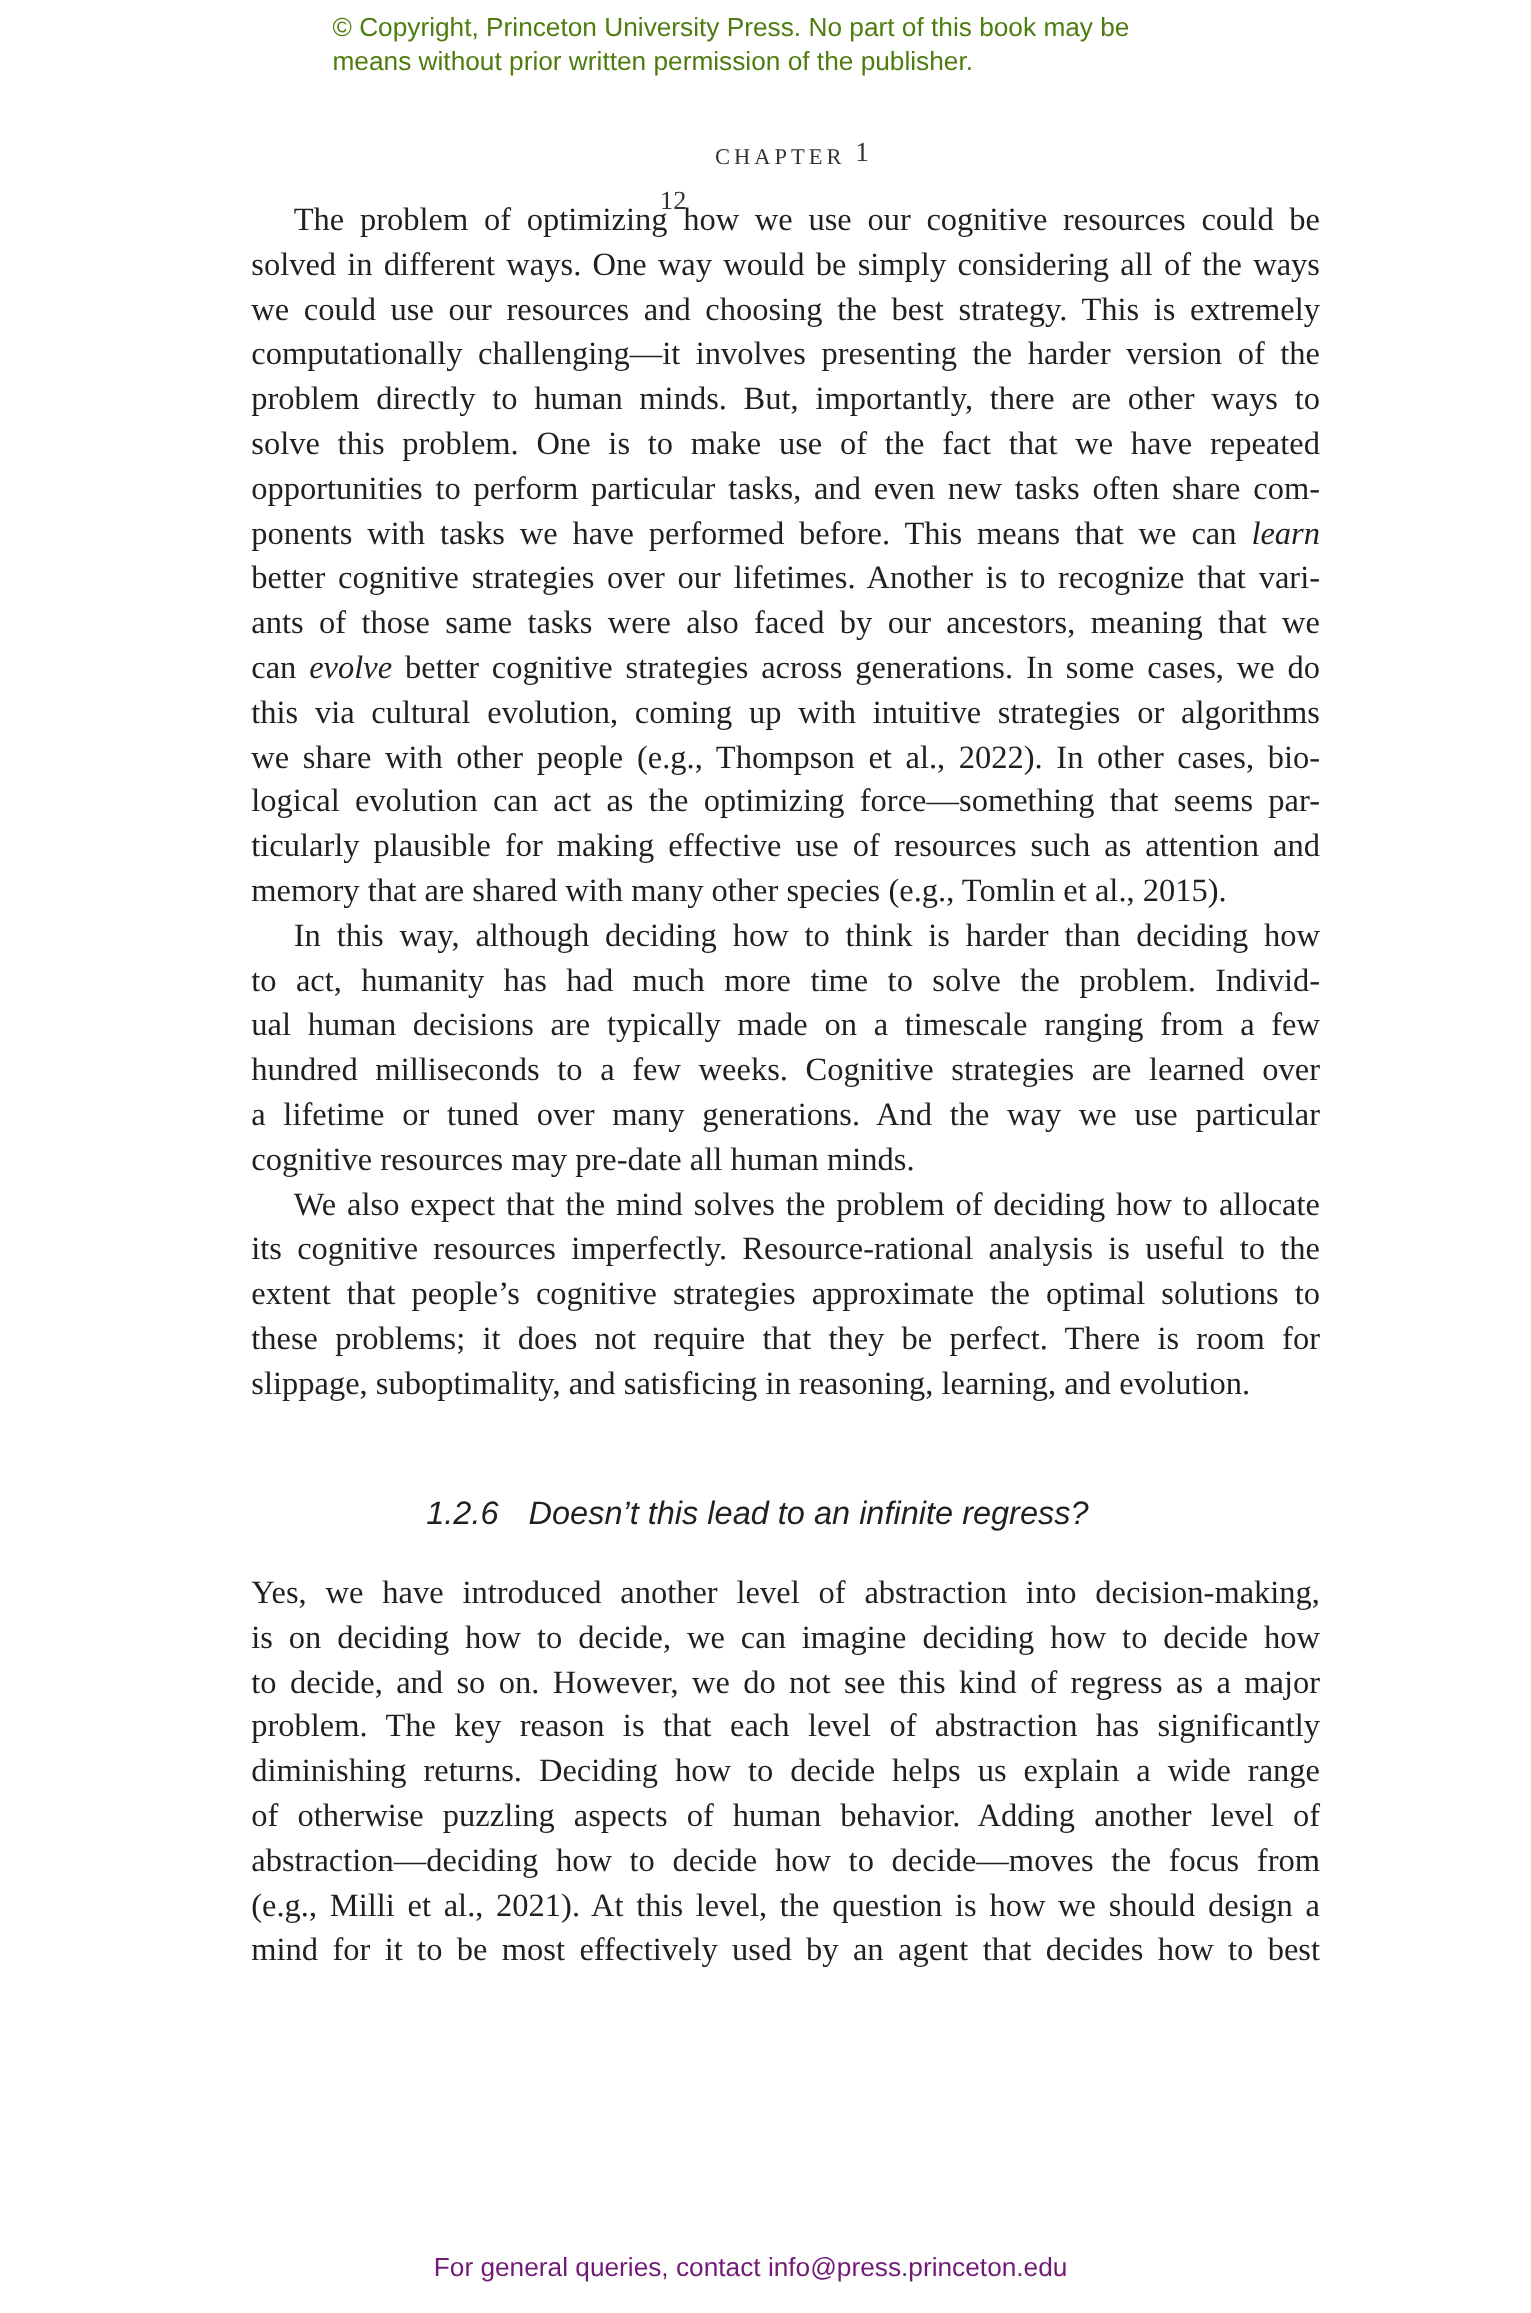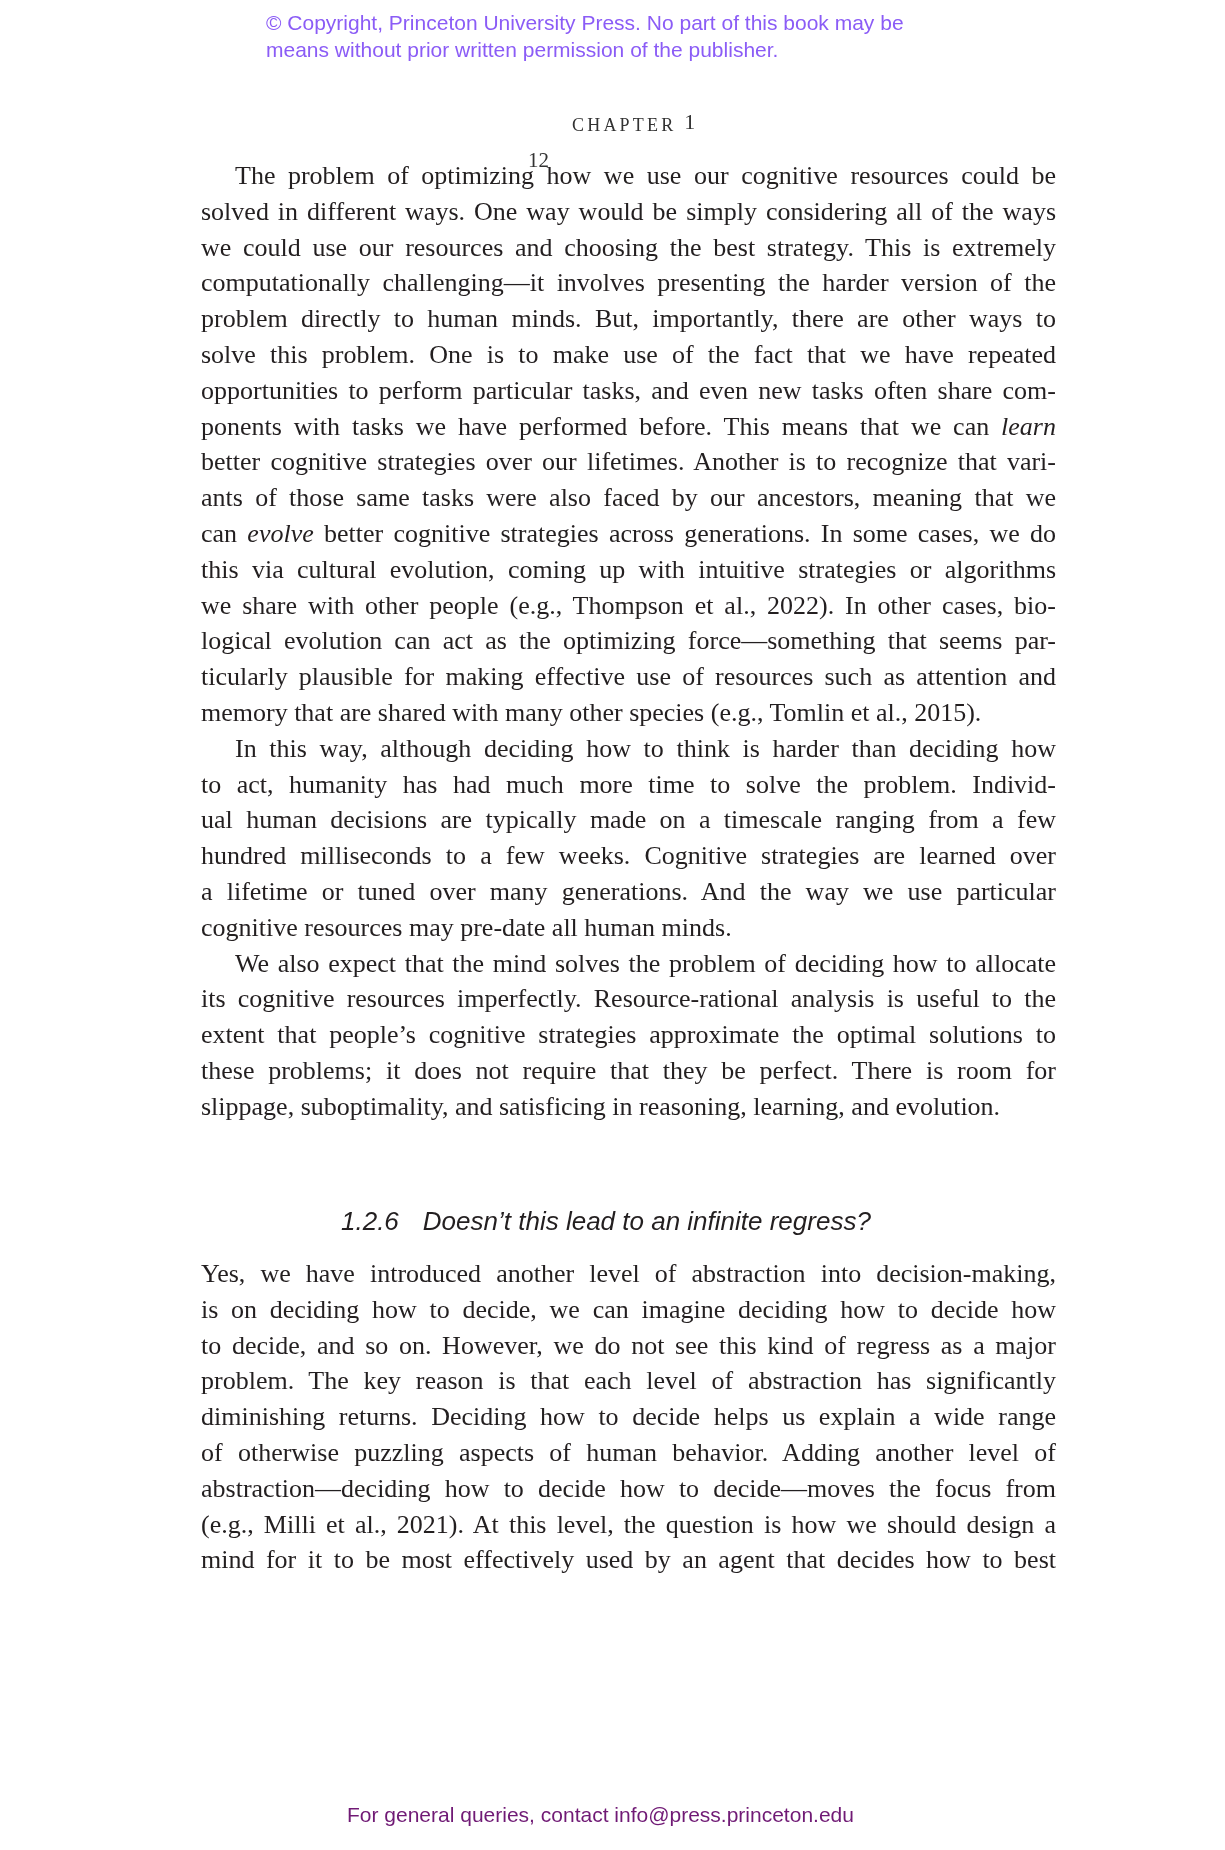--- a/index.html
+++ b/index.html
@@ -1,20 +1,20 @@
 <!DOCTYPE html>
 <html><head>
 <meta charset="utf-8">
 <style>
   html, body { margin: 0; padding: 0; background: #ffffff; }
   body { width: 1225px; height: 1850px; position: relative; overflow: hidden; color: #231f20; }
   .copyright {
     position: absolute; left: 266px; top: 10px; width: 720px;
     font-family: "Liberation Sans", sans-serif; font-size: 21px; line-height: 26.5px;
-    color: #8b5cf6;
+    color: #4d7c0f;
   }
   .copyright .cl { display: block; white-space: nowrap; }
   .running-head {
     position: absolute; top: 109px; left: 0; width: 1225px; text-align: left;
     font-family: "Liberation Serif", serif; font-size: 21px; color: #333;
   }
   .running-head .pg { position: absolute; left: 528px; margin-top: 39px; }
   .running-head .ch { position: absolute; left: 572px; letter-spacing: 3.2px; font-size: 18px; top: 2px; text-align: right; }
   .running-head .ch .num { font-size: 22px; letter-spacing: 0; top: -2px; position: relative; }
   .body-text {
@@ -23,21 +23,21 @@
   }
   .line {
     display: block; height: 35.8px; line-height: 35.8px; white-space: nowrap;
     text-align: justify; text-align-last: justify; overflow: visible; margin-left: 11px;
   }
   .line.last { text-align-last: left; }
   .line.indent { padding-left: 34px; }
   .heading {
     position: absolute; top: 1195px; left: 341px;
     font-family: "Liberation Sans", sans-serif; font-style: italic; font-size: 26px;
-    color: #231f20; white-space: nowrap; margin-top: 11px;
+    color: #231f20; white-space: nowrap;
   }
   .heading .num { margin-right: 24px; }
   .footer {
     position: absolute; top: 1803px; left: 347px;
     font-family: "Liberation Sans", sans-serif; font-size: 21px; color: #701a75;
     white-space: nowrap;
   }
   em { font-style: italic; }
 </style>
 </head>

